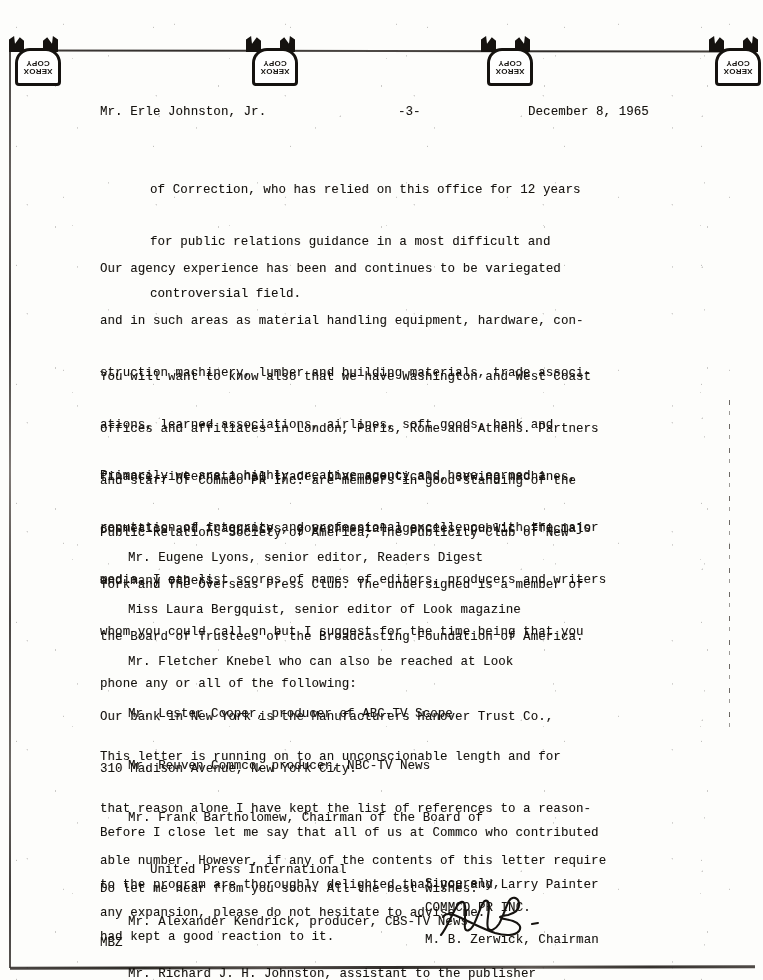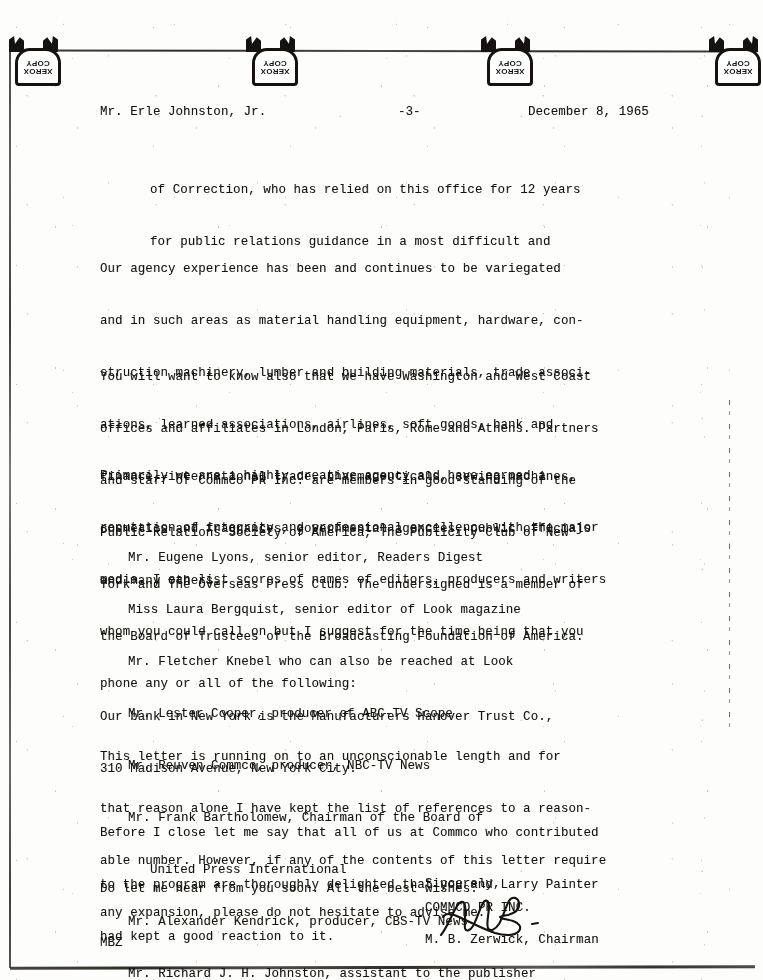--- a/index.html
+++ b/index.html
@@ -222,20 +222,21 @@
 
   <div class="letter">
 
     <div class="line head-name">Mr. Erle Johnston, Jr.</div>
     <div class="line head-page">-3-</div>
     <div class="line head-date">December 8, 1965</div>
 
     <div class="para blk-item2">
       <div class="line ln2">of Correction, who has relied on this office for 12 years</div>
       <div class="line ln3">for public relations guidance in a most difficult and</div>
+      <div class="line ln4">controversial field.</div>
     </div>
 
     <div class="para blk-agency">
       <div class="line">Our agency experience has been and continues to be variegated</div>
       <div class="line">and in such areas as material handling equipment, hardware, con-</div>
       <div class="line">struction machinery, lumber and building materials, trade associ-</div>
       <div class="line">ations, learned associations, airlines, soft goods, bank and</div>
       <div class="line">finance, international trade, pharmaceuticals, sewing machines,</div>
       <div class="line">cosmetics and fragrances, governmental agencies, public officials</div>
       <div class="line">and many others.</div>

